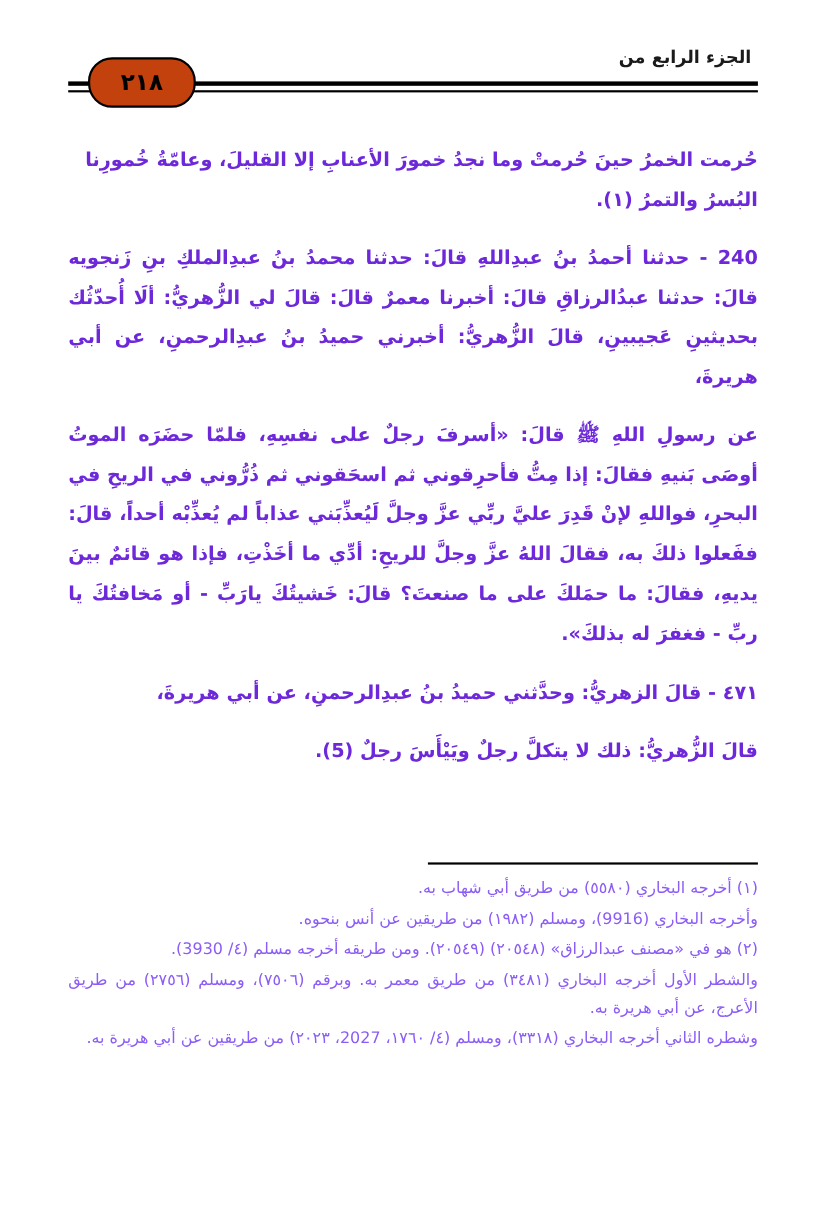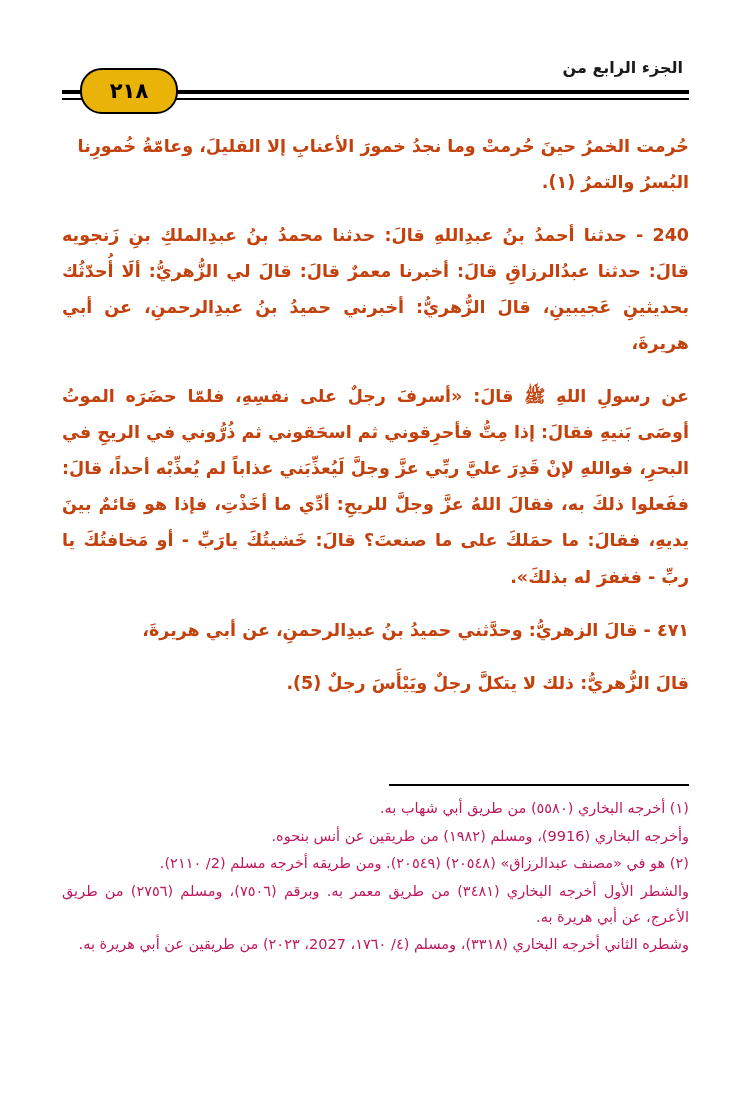--- a/index.html
+++ b/index.html
@@ -17,21 +17,21 @@
   }
   .page {
     position: absolute;
     inset: 0;
     padding: 0;
   }
 
   
   .header {
     position: absolute;
-    top: 58px;
+    top: 42px;
     left: 62px;
     right: 62px;
     height: 56px;
     text-align: center;
   }
   .header-title {
     position: absolute;
     top: 0px;
     right: 6px;
     font-size: 16px;
@@ -58,21 +58,21 @@
     background: #000;
   }
   .page-num-badge {
     position: absolute;
     top: 10px;
     left: 18px;
     width: 94px;
     height: 42px;
     border: 2.5px solid #000;
     border-radius: 22px;
-    background: #eab308;
+    background: #c2410c;
     display: flex;
     align-items: center;
     justify-content: center;
     z-index: 5;
   }
   .page-num-badge span {
     font-size: 21px;
     font-weight: bold;
     letter-spacing: 1px;
     font-family: "DejaVu Sans", sans-serif;
@@ -88,21 +88,21 @@
     text-align: justify;
   }
   .para {
     font-size: 17.5px;
     line-height: 2.06;
     margin: 0 0 17px 0;
     text-align: justify;
     text-justify: inter-word;
     font-family: "DejaVu Sans", sans-serif;
     font-weight: bold;
-    color: #c2410c;
+    color: #6d28d9;
   }
   .para.tail {
     text-align: right;
   }
 
   
   .fn-rule {
     position: absolute;
     top: 784px;
     right: 62px;
@@ -116,21 +116,21 @@
     right: 62px;
     left: 62px;
     direction: rtl;
     text-align: justify;
   }
   .fn {
     font-size: 14.5px;
     line-height: 1.77;
     margin: 0 0 2px 0;
     font-family: "DejaVu Sans", sans-serif;
-    color: #be185d;
+    color: #8b5cf6;
     text-align: justify;
   }
   .fn.right { text-align: right; }
 </style>
 </head>
 <body>
 
 <div class="page">
 
   <div class="header">
@@ -148,18 +148,18 @@
     <p class="para">عن رسولِ اللهِ ﷺ قالَ: «أسرفَ رجلٌ على نفسِهِ، فلمّا حضَرَه الموتُ أوصَى بَنيهِ فقالَ: إذا مِتُّ فأحرِقوني ثم اسحَقوني ثم ذُرُّوني في الريحِ في البحرِ، فواللهِ لإنْ قَدِرَ عليَّ ربِّي عزَّ وجلَّ لَيُعذِّبَني عذاباً لم يُعذِّبْه أحداً، قالَ: ففَعلوا ذلكَ به، فقالَ اللهُ عزَّ وجلَّ للريحِ: أدِّي ما أخَذْتِ، فإذا هو قائمٌ بينَ يديهِ، فقالَ: ما حمَلكَ على ما صنعتَ؟ قالَ: خَشيتُكَ يارَبِّ - أو مَخافتُكَ يا ربِّ - فغفرَ له بذلكَ».</p>
     <p class="para tail">٤٧١ - قالَ الزهريُّ: وحدَّثني حميدُ بنُ عبدِالرحمنِ، عن أبي هريرةَ،</p>
     <p class="para tail">قالَ الزُّهريُّ: ذلك لا يتكلَّ رجلٌ ويَيْأَسَ رجلٌ (5).</p>
   </div>
 
   <div class="fn-rule"></div>
 
   <div class="footnotes">
     <p class="fn right">(١) أخرجه البخاري (٥٥٨٠) من طريق أبي شهاب به.</p>
     <p class="fn right">وأخرجه البخاري (9916)، ومسلم (١٩٨٢) من طريقين عن أنس بنحوه.</p>
-    <p class="fn">(٢) هو في «مصنف عبدالرزاق» (٢٠٥٤٨) (٢٠٥٤٩). ومن طريقه أخرجه مسلم (2/ ٢١١٠).</p>
+    <p class="fn">(٢) هو في «مصنف عبدالرزاق» (٢٠٥٤٨) (٢٠٥٤٩). ومن طريقه أخرجه مسلم (٤/ 3930).</p>
     <p class="fn">والشطر الأول أخرجه البخاري (٣٤٨١) من طريق معمر به. وبرقم (٧٥٠٦)، ومسلم (٢٧٥٦) من طريق الأعرج، عن أبي هريرة به.</p>
     <p class="fn">وشطره الثاني أخرجه البخاري (٣٣١٨)، ومسلم (٤/ ١٧٦٠، 2027، ٢٠٢٣) من طريقين عن أبي هريرة به.</p>
   </div>
 
 </div>
 
 </body></html>

